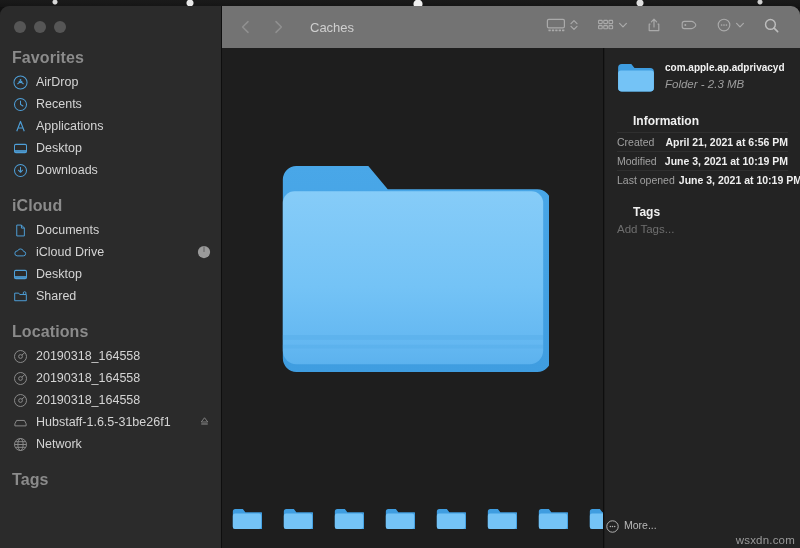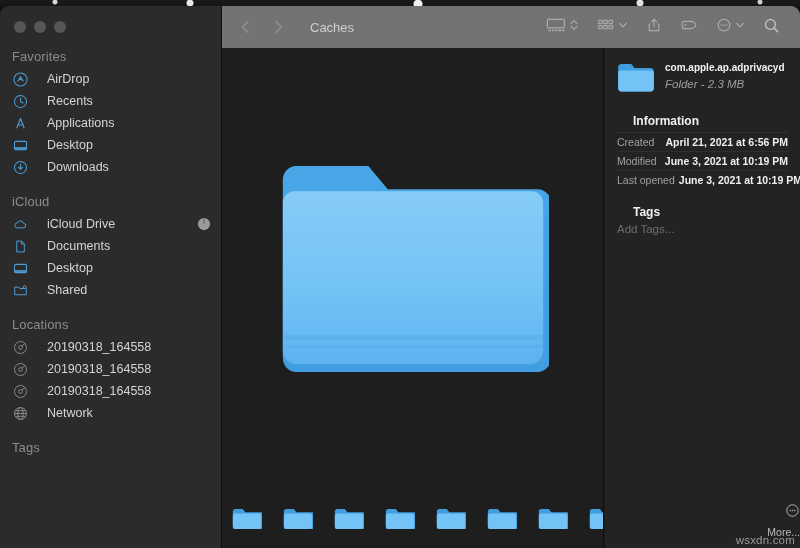--- a/index.html
+++ b/index.html
@@ -31,26 +31,26 @@
   
   .sidebar{
     position:absolute; top:0; left:0; width:222px; height:542px;
     background:#2b2b2b; border-right:1px solid #0e0e0e;
     padding-top:9px;
   }
   .traffic{ display:flex; gap:8px; padding:6px 0 0 14px; }
   .light{ width:12px; height:12px; border-radius:50%; background:#565656; }
 
   .sb-section{
-    font-size:13px; font-weight:normal; color:#8b8b8b;
+    font-size:16px; font-weight:bold; color:#8b8b8b;
     padding:0 0 4px 12px; letter-spacing:.1px;
   }
   .sb-group{ margin-top:16px; }
   .sb-item{
-    display:flex; align-items:center; gap:19px;
+    display:flex; align-items:center; gap:8px;
     height:22px; padding:0 10px 0 13px; color:#d4d4d4; font-size:12.5px;
     position:relative;
   }
   .sb-item .lbl{ white-space:nowrap; overflow:hidden; text-overflow:ellipsis; }
   .sb-ico{ width:15px; height:15px; flex:0 0 15px; display:block; }
   .sb-trail{ position:absolute; right:10px; top:4px; }
 
   
   .toolbar{
     position:absolute; top:0; left:222px; width:578px; height:42px;
@@ -104,21 +104,21 @@
     display:flex; justify-content:space-between; gap:4px;
     padding:3px 0; border-top:1px solid #2f2f2f; font-size:10.5px;
   }
   .row:first-of-type{ border-top:none; }
   .row .k{ color:#a0a0a0; white-space:nowrap; }
   .row .v{ color:#efefef; font-weight:bold; white-space:nowrap; }
   .add-tags{ color:#6e6e6e; font-size:11.5px; margin-top:3px; }
 
   .more-btn{
     position:absolute; left:0; right:0; bottom:10px;
-    display:flex; flex-direction:column; align-items:flex-end; gap:4px;
+    display:flex; flex-direction:row; align-items:flex-start; gap:4px;
   }
   .more-lbl{ color:#b9b9b9; font-size:10.5px; }
 
   .watermark{
     position:absolute; right:5px; bottom:2px;
     color:#9a9a9a; font-size:11.5px; letter-spacing:.2px;
   }
 </style>
 </head>
 <body>
@@ -190,45 +190,45 @@
           <span class="lbl">Downloads</span>
         </div>
       </div>
 
       <div class="sb-group">
         <div class="sb-section">iCloud</div>
 
         <div class="sb-item">
           <span class="sb-ico">
             <svg viewBox="0 0 16 16" width="15" height="15">
+                <path d="M4 2.2h5l3.1 3.1v8.5H4z" fill="none" stroke="#4e9fd8" stroke-width="1.05" stroke-linejoin="round"></path>
+                <path d="M9 2.2v3.2h3.1" fill="none" stroke="#4e9fd8" stroke-width="1.05"></path>
+              </svg>
+          </span>
+          <span class="lbl">Documents</span>
+        </div>
+
+        <div class="sb-item">
+          <span class="sb-ico">
+            <svg viewBox="0 0 16 16" width="15" height="15">
                 <path d="M4.4 11.6h6.6a2.4 2.4 0 00.2-4.8 3.3 3.3 0 00-6.3-.5A2.6 2.6 0 004.4 11.6z" fill="none" stroke="#4e9fd8" stroke-width="1.05" stroke-linejoin="round"></path>
               </svg>
           </span>
           <span class="lbl">iCloud Drive</span>
           <span class="sb-trail">
             <svg viewBox="0 0 16 16" width="14" height="14">
                 <circle cx="8" cy="8" r="7" fill="#9a9a9a"></circle>
                 <path d="M8 8V1.6" stroke="#5e5e5e" stroke-width="1.1"></path>
               </svg>
           </span>
         </div>
 
         <div class="sb-item">
           <span class="sb-ico">
             <svg viewBox="0 0 16 16" width="15" height="15">
-                <path d="M4 2.2h5l3.1 3.1v8.5H4z" fill="none" stroke="#4e9fd8" stroke-width="1.05" stroke-linejoin="round"></path>
-                <path d="M9 2.2v3.2h3.1" fill="none" stroke="#4e9fd8" stroke-width="1.05"></path>
-              </svg>
-          </span>
-          <span class="lbl">Documents</span>
-        </div>
-
-        <div class="sb-item">
-          <span class="sb-ico">
-            <svg viewBox="0 0 16 16" width="15" height="15">
                 <rect x="1.6" y="3.6" width="12.8" height="8.8" rx="1.4" fill="none" stroke="#4e9fd8" stroke-width="1.1"></rect>
                 <rect x="1.6" y="9.6" width="12.8" height="2.8" fill="#4e9fd8" opacity=".85"></rect>
               </svg>
           </span>
           <span class="lbl">Desktop</span>
         </div>
 
         <div class="sb-item">
           <span class="sb-ico">
             <svg viewBox="0 0 16 16" width="15" height="15">
@@ -269,20 +269,34 @@
           <span class="sb-ico">
             <svg viewBox="0 0 16 16" width="15" height="15">
                 <circle cx="8" cy="8" r="6.4" fill="none" stroke="#8b8b8b" stroke-width="1.05"></circle>
                 <circle cx="8" cy="8" r="2" fill="none" stroke="#8b8b8b" stroke-width="1.05"></circle>
                 <path d="M9.6 6.4L13 3.4" stroke="#8b8b8b" stroke-width="1.05"></path>
               </svg>
           </span>
           <span class="lbl">20190318_164558</span>
         </div>
 
+        <div class="sb-item">
+          <span class="sb-ico">
+            <svg viewBox="0 0 16 16" width="15" height="15">
+                <path d="M2 9.4l1.8-3.6h8.4L14 9.4v2.2H2z" fill="none" stroke="#8b8b8b" stroke-width="1.05" stroke-linejoin="round"></path>
+              </svg>
+          </span>
+          <span class="lbl">Hubstaff-1.6.5-31be26f1</span>
+          <span class="sb-trail">
+            <svg viewBox="0 0 16 16" width="13" height="13">
+                <path d="M8 3.4l4 5.2H4z" fill="none" stroke="#8b8b8b" stroke-width="1.05" stroke-linejoin="round"></path>
+                <rect x="4" y="10.4" width="8" height="1.3" fill="#8b8b8b"></rect>
+              </svg>
+          </span>
+        </div>
 
         <div class="sb-item">
           <span class="sb-ico">
             <svg viewBox="0 0 16 16" width="15" height="15">
                 <circle cx="8" cy="8" r="6.4" fill="none" stroke="#8b8b8b" stroke-width="1.05"></circle>
                 <ellipse cx="8" cy="8" rx="2.8" ry="6.4" fill="none" stroke="#8b8b8b" stroke-width="1.05"></ellipse>
                 <path d="M1.7 8h12.6M2.8 5h10.4M2.8 11h10.4" stroke="#8b8b8b" stroke-width="1.05"></path>
               </svg>
           </span>
           <span class="lbl">Network</span>

